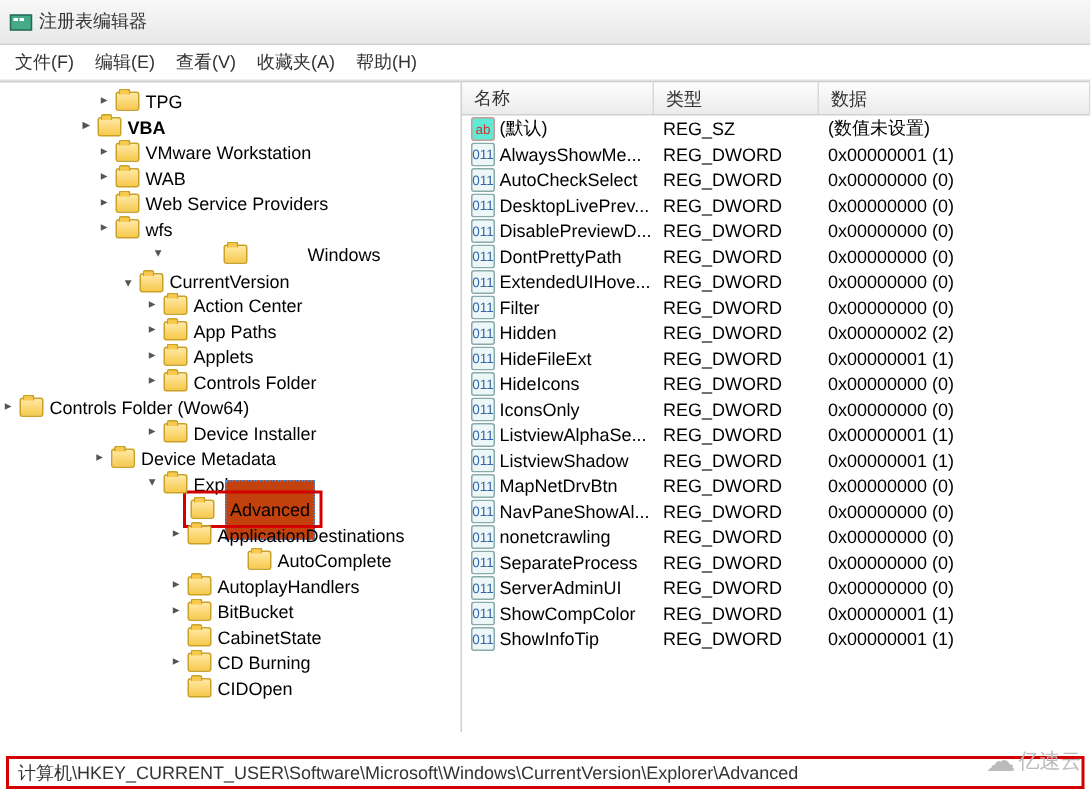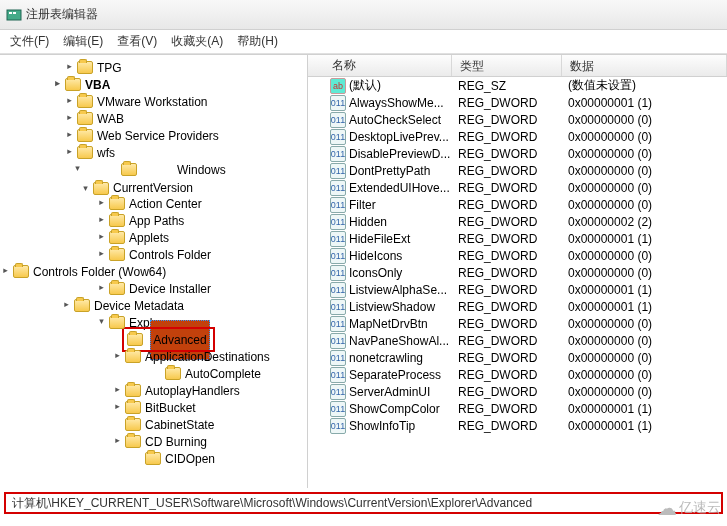--- a/index.html
+++ b/index.html
@@ -18,26 +18,26 @@
 .folder::before { content:""; position:absolute; top:-3px; left:1px; width:6px; height:3px; background:#f7c94d; border:1px solid #c9a227; border-bottom:none; border-radius:2px 2px 0 0;}
 .node-label { vertical-align: middle; cursor: default; }
 .selected { background: #c2410c; border: 1px dotted #3399ff; padding: 12px 2px; }
 .red-box { outline: 2px solid #d40000; outline-offset: 1px; padding: 2px 2px; display: inline-block; }
 .list-pane { flex: 1; overflow: hidden; }
 .list-header { display: flex; height: 22px; background: linear-gradient(#fdfdfd,#ebebeb); border-bottom: 1px solid #d0d0d0; }
 .list-header .col { padding: 3px 8px; border-right: 1px solid #d8d8d8; color: #333; }
 .list-body { overflow-y: auto; height: 410px; }
 .row { display: flex; height: 17px; align-items: center; }
 .row .cell { padding: 0 6px; overflow: hidden; text-overflow: ellipsis; white-space: nowrap; }
-.col-name { width: 128px; display:flex; align-items:center; gap:3px;margin-left:16px;}
+.col-name { width: 128px; display:flex; align-items:center; gap:3px;}
 .col-type { width: 110px; }
 .col-data { flex: 1; }
 .vicon { width: 16px; height: 16px; flex-shrink:0; display:inline-flex; align-items:center; justify-content:center; font-size:9px; border:1px solid #8aa; border-radius:2px; background:#eef7f7; color:#36a;}
 .vicon.str { color:#c33; border-color:#c99; background:#5eead4;}
-.status-bar { position: absolute; bottom: 12px; left: 4px; right: 4px; height: 22px; border: 2px solid #d40000; display: flex; align-items: center; padding: 0 6px; font-size: 12px; color: #333; background:#fff; }
+.status-bar { position: absolute; bottom: 0; left: 4px; right: 4px; height: 22px; border: 2px solid #d40000; display: flex; align-items: center; padding: 0 6px; font-size: 12px; color: #333; background:#fff; }
 .watermark { position:absolute; right:6px; bottom:6px; font-size:14px; color:#bbb; display:flex; align-items:center; gap:2px;}
 .watermark .cloud { font-size:20px; }
 </style>
 </head>
 <body>
 
 <div class="title-bar">
   <span class="icon">
     <svg width="16" height="16" viewBox="0 0 16 16">
         <rect x="1" y="3" width="14" height="10" fill="#4a8" stroke="#265"></rect>
@@ -82,21 +82,21 @@
         <div style="padding-left: 64px; height: 17px; display: flex; align-items: center;">
           <span class="toggle closed"></span>
           <span class="folder"></span>
           <span class="node-label">Web Service Providers</span>
         </div>
         <div style="padding-left: 64px; height: 17px; display: flex; align-items: center;">
           <span class="toggle closed"></span>
           <span class="folder"></span>
           <span class="node-label">wfs</span>
         </div>
-        <div style="padding-left: 72px; height: 17px; display: flex; align-items: center; gap: 36px;">
+        <div style="padding-left: 100px; height: 17px; display: flex; align-items: center; gap: 36px;">
           <span class="toggle open"></span>
           <span class="folder"></span>
           <span class="node-label">Windows</span>
         </div>
         <div style="padding-left: 80px; height: 17px; display: flex; align-items: flex-end;">
           <span class="toggle open"></span>
           <span class="folder"></span>
           <span class="node-label">CurrentVersion</span>
         </div>
         <div style="padding-left: 96px; height: 17px; display: flex; align-items: center;">
@@ -166,21 +166,21 @@
         <div style="padding-left: 112px; height: 17px; display: flex; align-items: center;">
           <span class="toggle none"></span>
           <span class="folder"></span>
           <span class="node-label">CabinetState</span>
         </div>
         <div style="padding-left: 112px; height: 17px; display: flex; align-items: center;">
           <span class="toggle closed"></span>
           <span class="folder"></span>
           <span class="node-label">CD Burning</span>
         </div>
-        <div style="padding-left: 112px; height: 17px; display: flex; align-items: center; margin-left: 20px;">
+        <div style="padding-left: 112px; height: 17px; display: flex; align-items: center;">
           <span class="toggle none"></span>
           <span class="folder"></span>
           <span class="node-label">CIDOpen</span>
         </div>
       </div>
   </div>
   <div class="list-pane">
     <div class="list-header">
       <div class="col col-name">名称</div>
       <div class="col col-type">类型</div>

